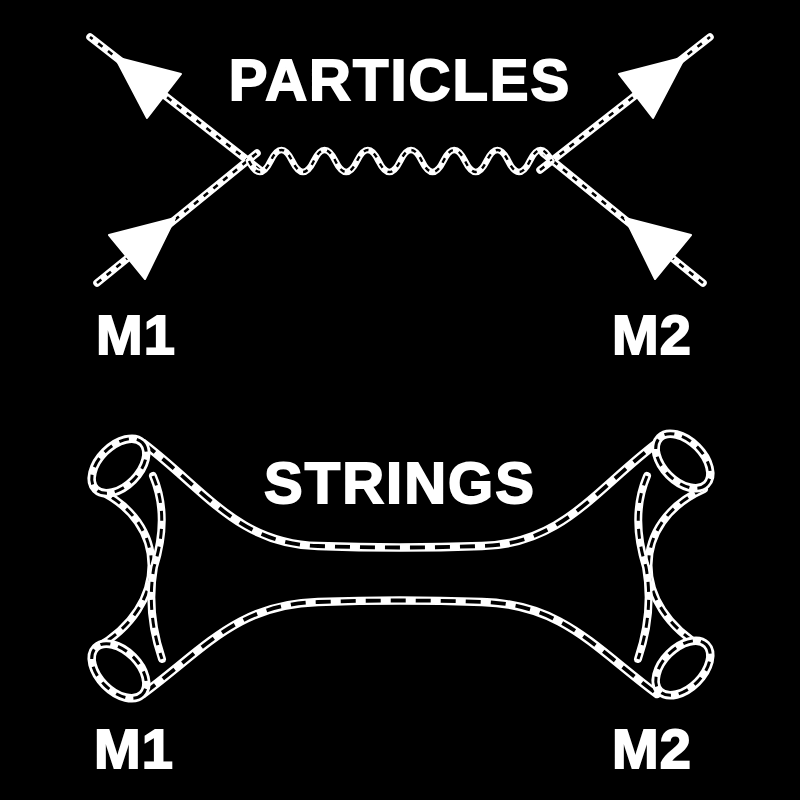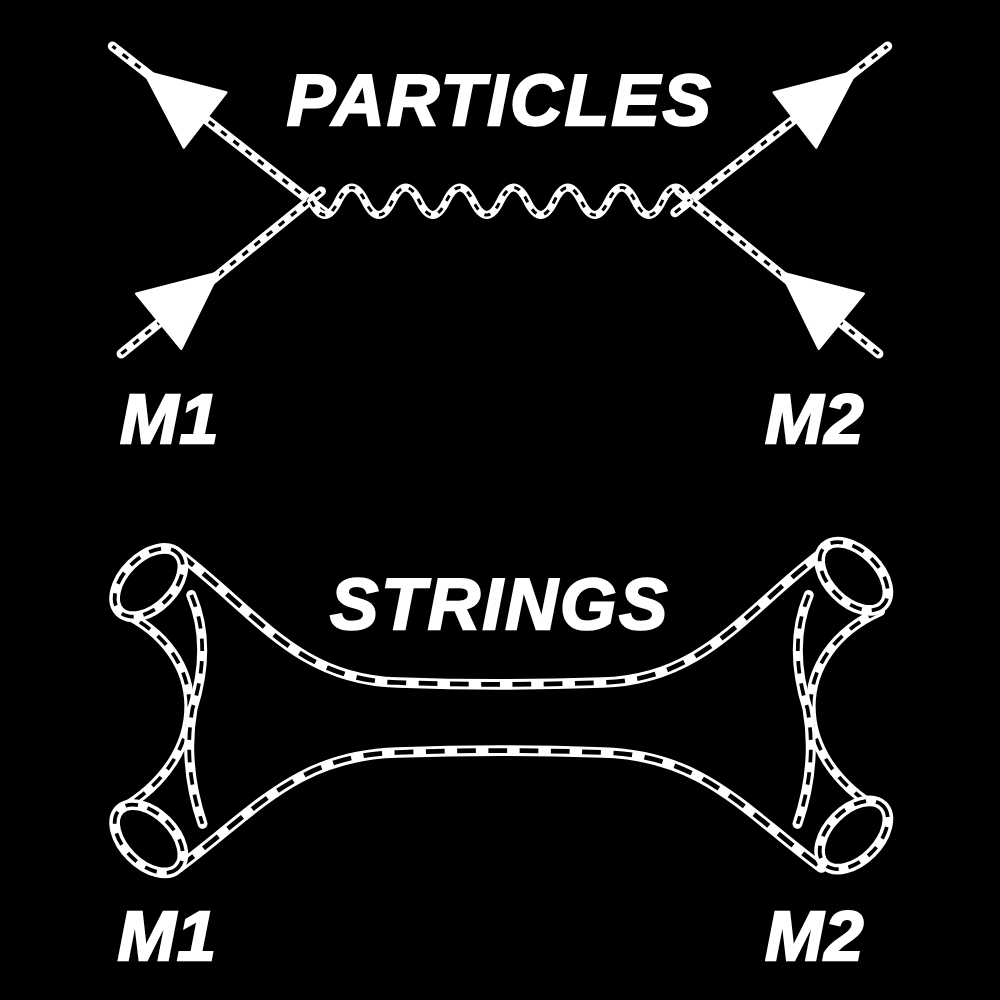--- a/index.html
+++ b/index.html
@@ -2,21 +2,20 @@
 <html><head>
 <meta charset="utf-8">
 <style>
   html, body { margin: 0; padding: 0; background: #000000; }
   .canvas {
     position: relative;
     width: 800px; height: 800px;
     background: #000000;
     overflow: hidden;
     font-family: "Liberation Sans", sans-serif;
-    font-style: italic;
   }
   svg { display: block; }
 
   
   .w  { fill: none; stroke: #ffffff; stroke-linecap: round; stroke-linejoin: round; }
   .leg    { stroke-width: 7.5; }
   .wave   { stroke-width: 6.5; }
   .sheet  { stroke-width: 8.5; }
   .fold   { stroke-width: 8; }
 

